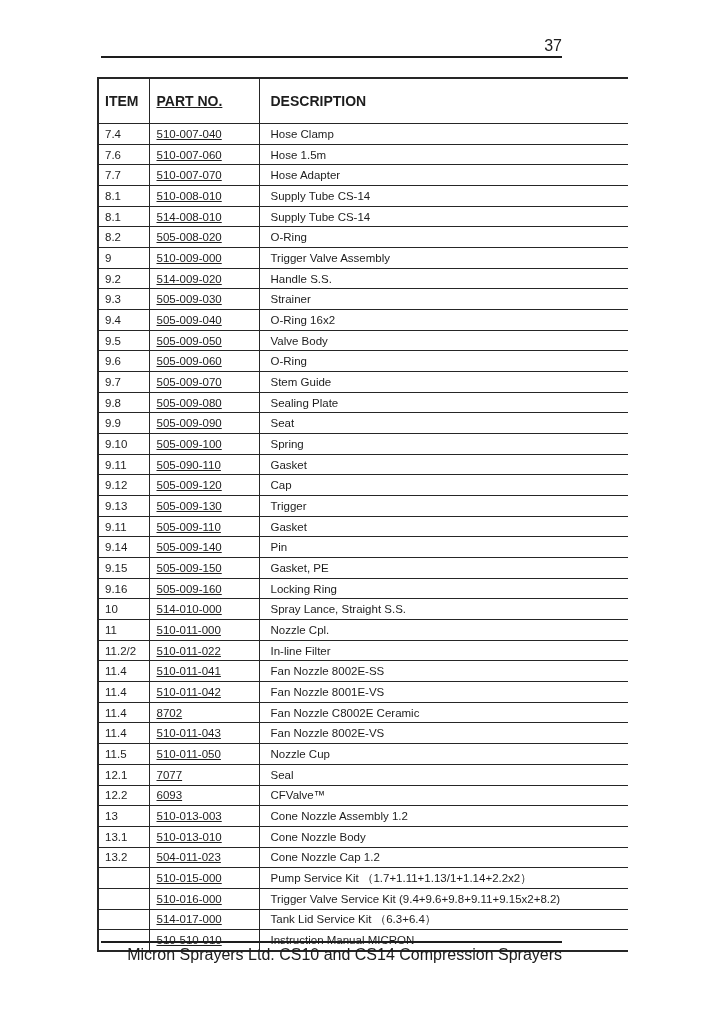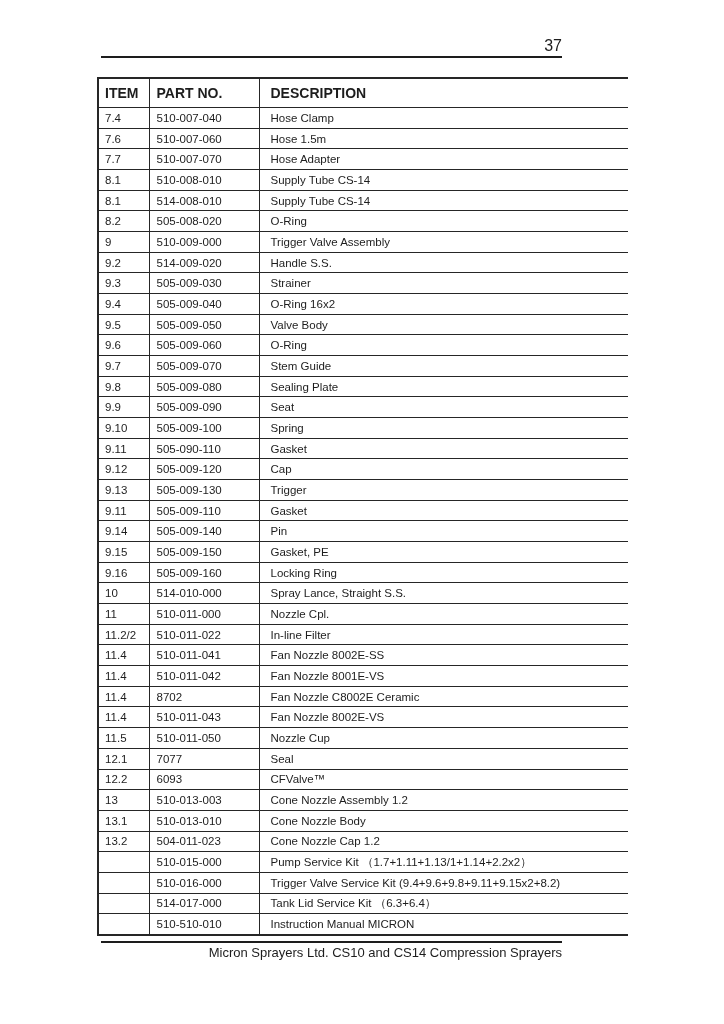--- a/index.html
+++ b/index.html
@@ -45,51 +45,51 @@
   table.parts, table.parts th, table.parts td {
     border: 1.5px solid #262626;
   }
   table.parts { border-width: 2px; }
   table.parts th {
     height: 28px;
     font-size: 14px;
     font-weight: bold;
     text-align: left;
     vertical-align: middle;
-    padding: 0;
+    padding: 8px;
     white-space: nowrap;
     overflow: hidden;
     margin-top: 44px;
   }
   table.parts td {
     height: 19.68px;
     font-size: 11.5px;
     font-weight: normal;
     text-align: left;
     vertical-align: middle;
     padding: 0;
     white-space: nowrap;
     overflow: hidden;
   }
   table.parts th:nth-child(1), table.parts td:nth-child(1) { padding-left: 6px; }
-  table.parts th:nth-child(2), table.parts td:nth-child(2) { padding-left: 7px; }
+  table.parts th:nth-child(2), table.parts td:nth-child(2) { padding-left: 7px; text-decoration: underline; }
   table.parts th:nth-child(3), table.parts td:nth-child(3) { padding-left: 11px; }
   .footer-rule {
     position: absolute;
     top: 941px;
     left: 101px;
     right: 66px;
     height: 1.5px;
     background: var(--ink, #2b2b2b);
   }
   .footer-text {
     position: absolute;
     top: 945px;
     right: 66px;
-    font-size: 13px;
+    font-size: 16px;
     line-height: 1.3;
   }
 </style>
 </head>
 <body>
 
 <div class="page" style="--ink: #1d1d1d; --paper: #ffffff;">
 
   <div class="page-number">37</div>
 

